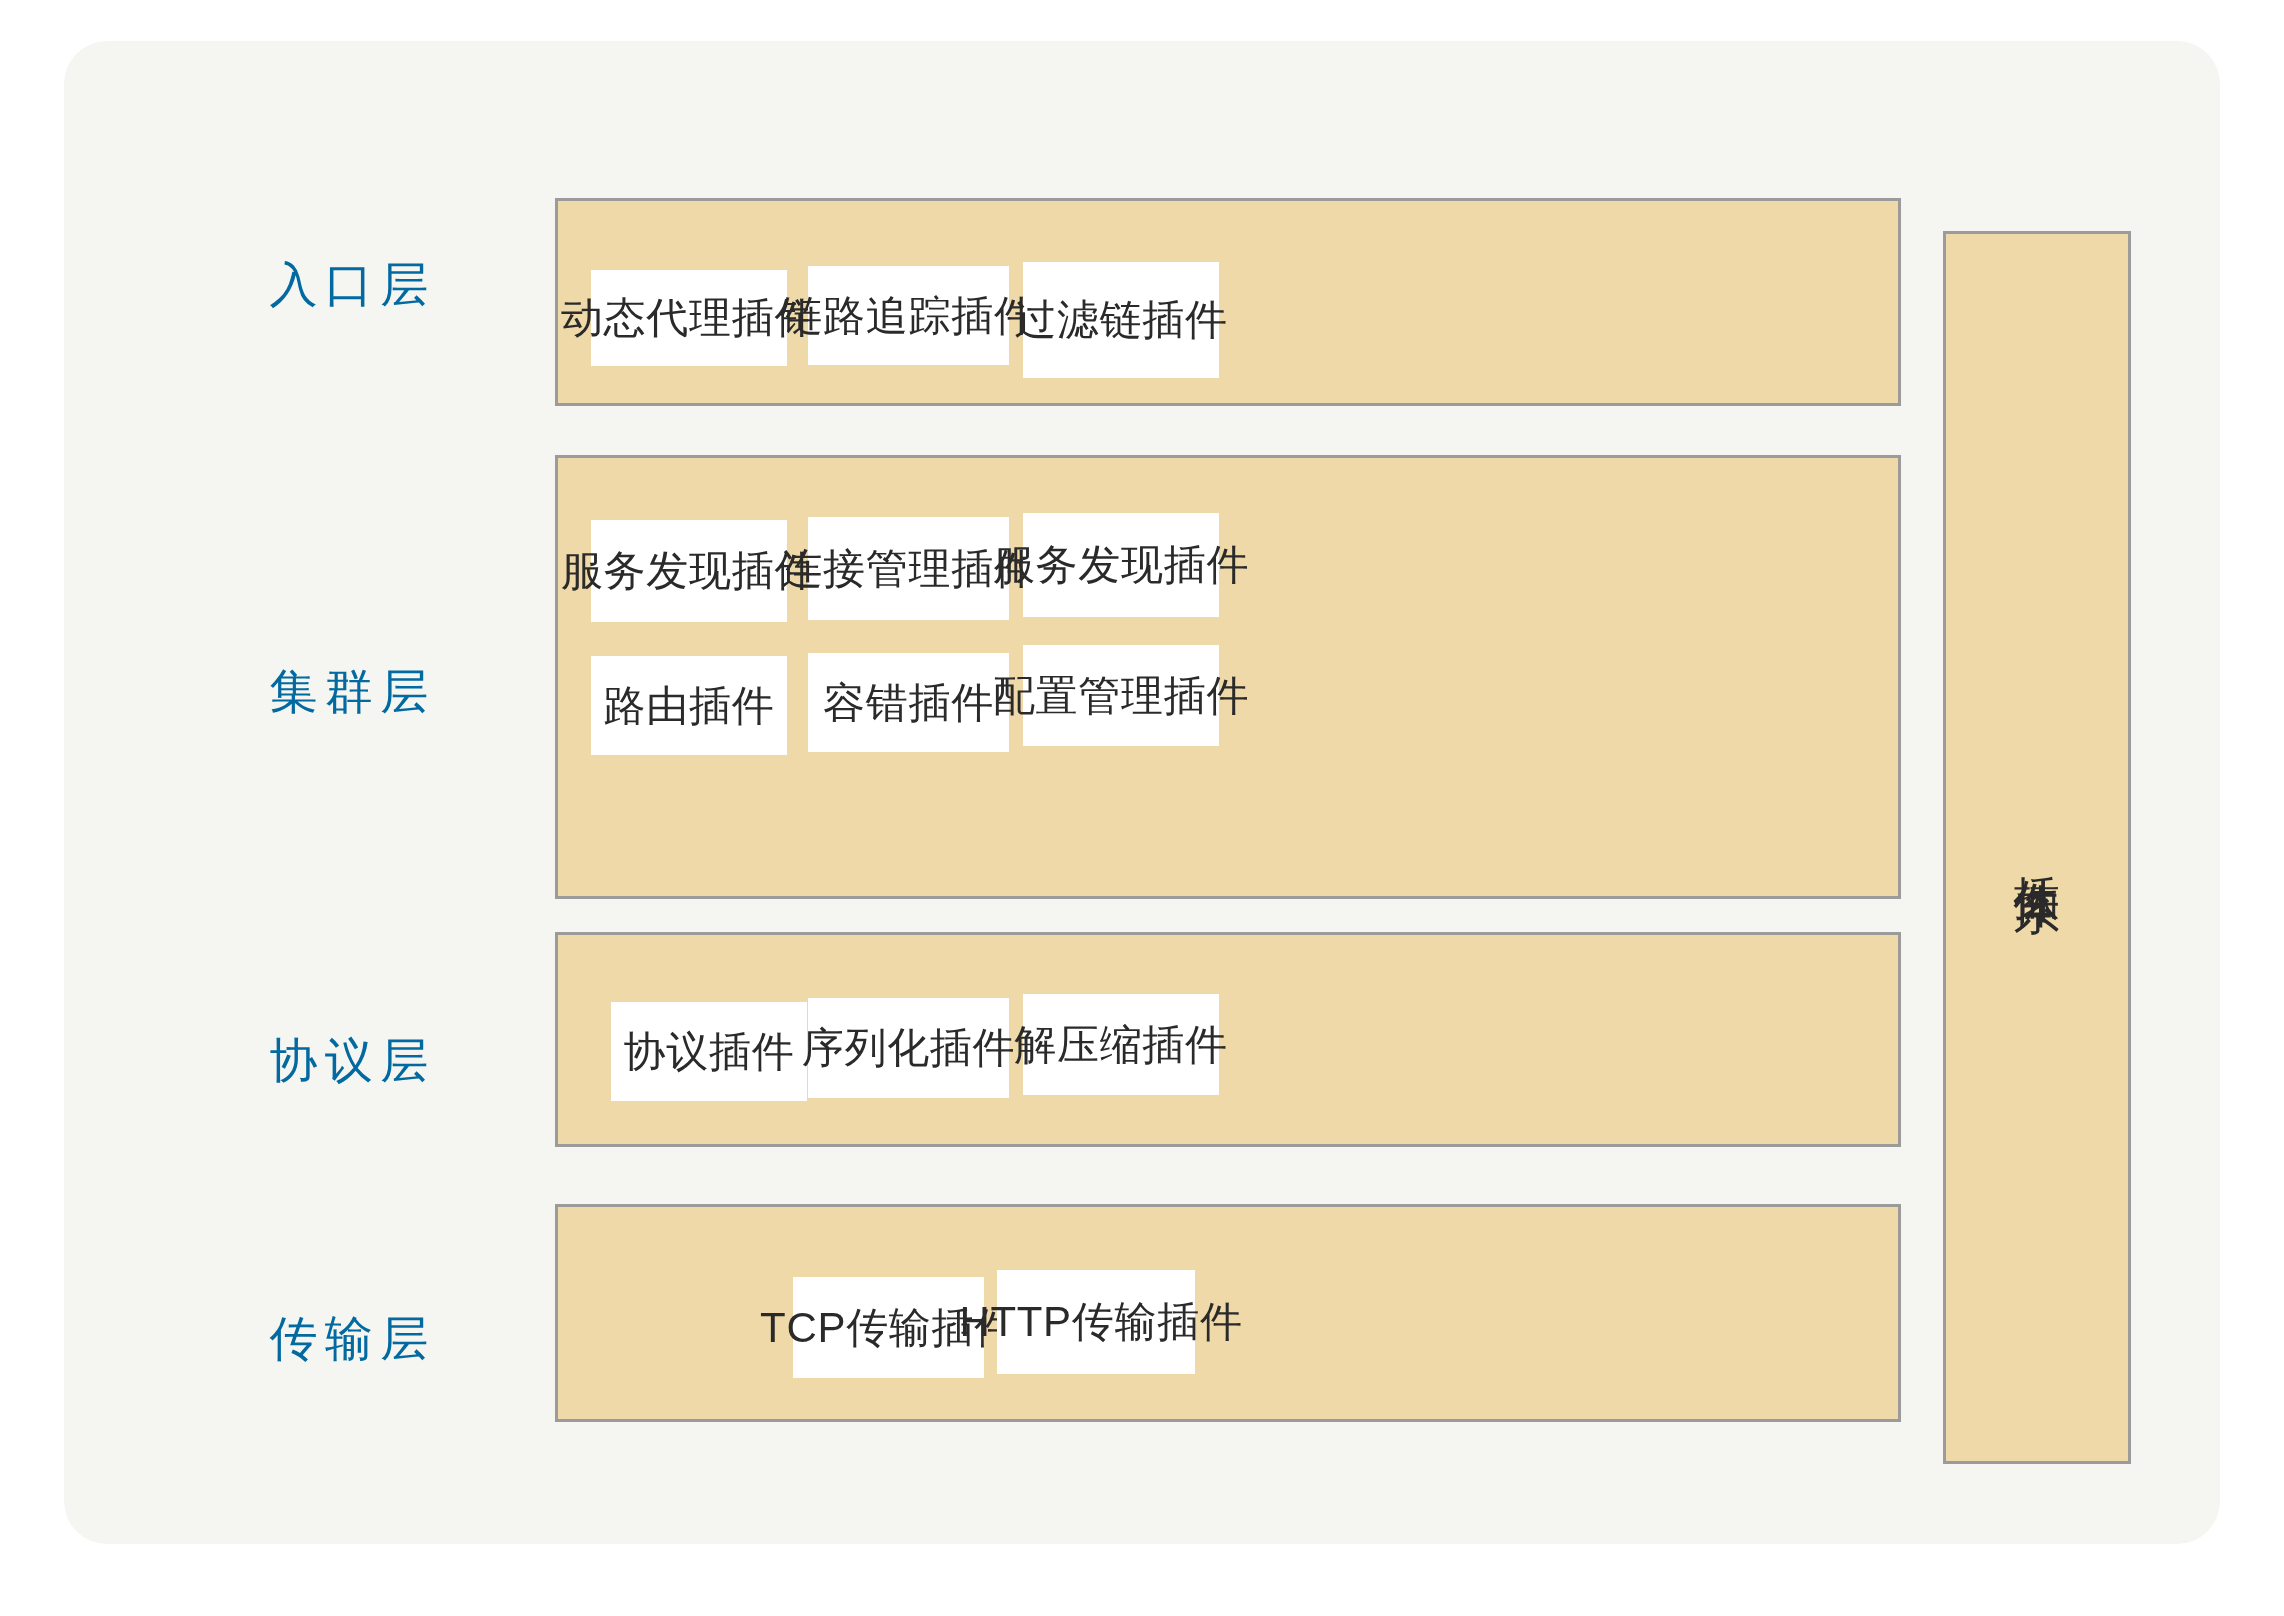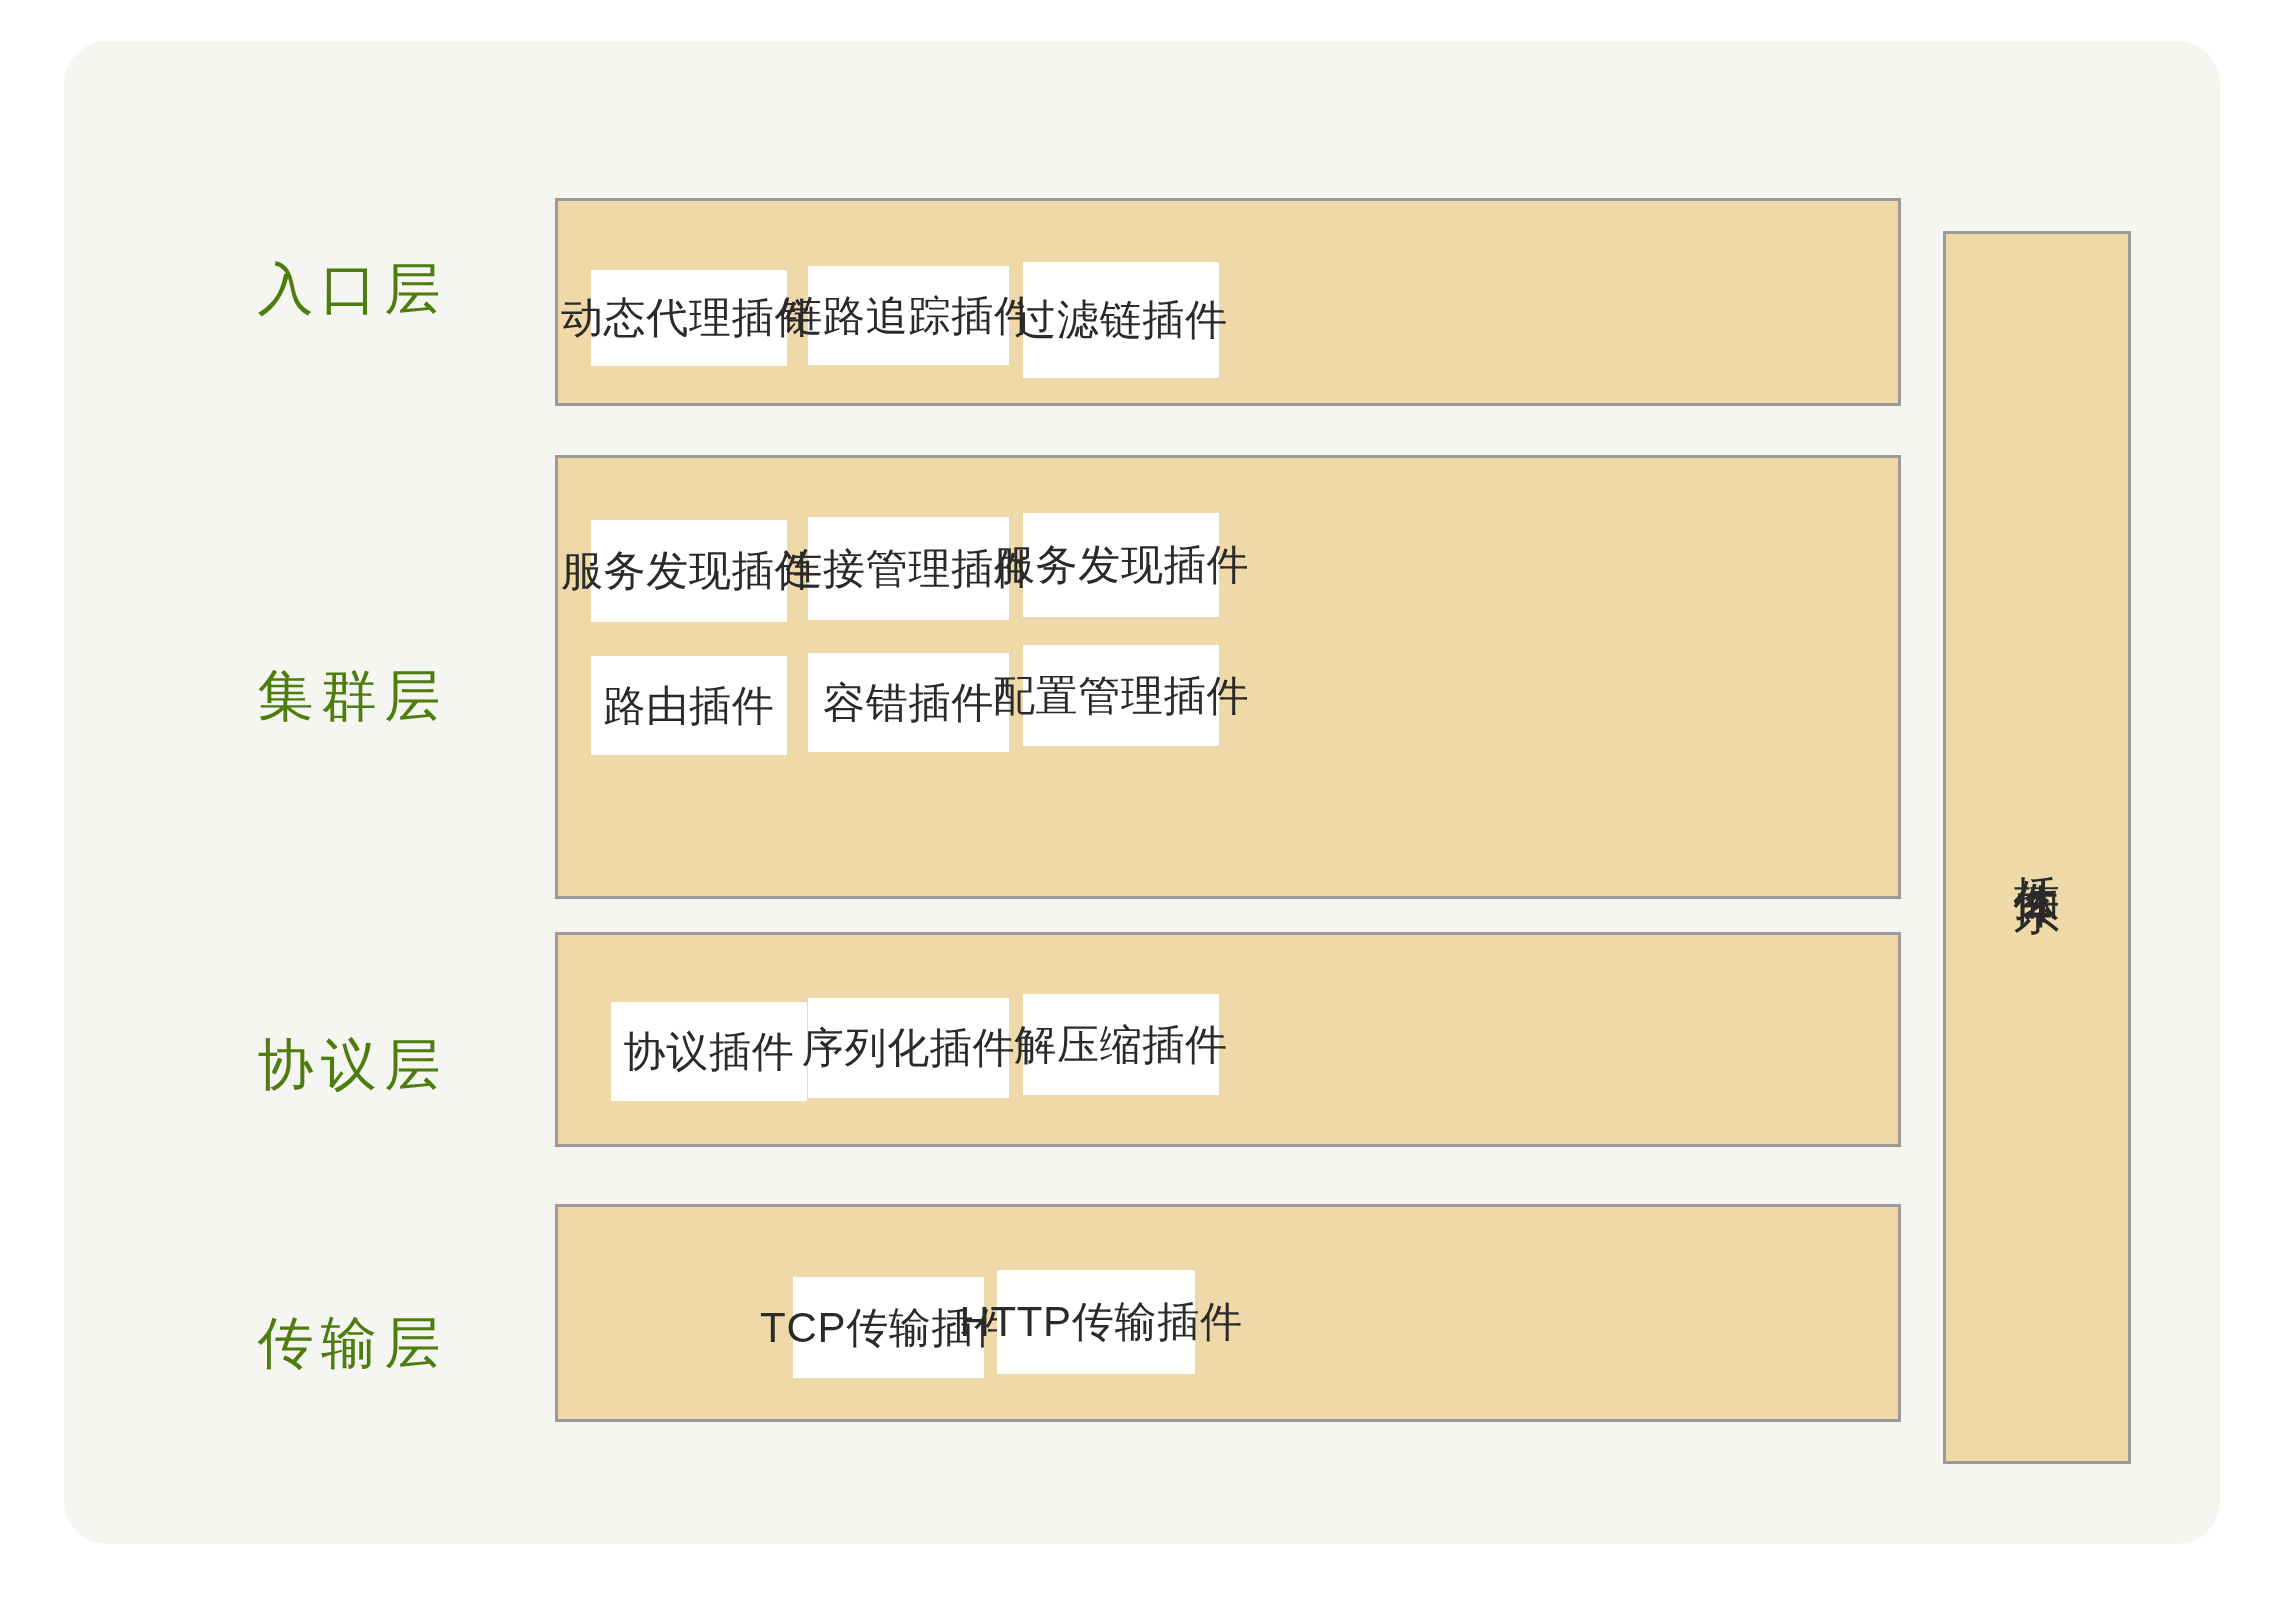--- a/index.html
+++ b/index.html
@@ -24,22 +24,22 @@
     background: #f5f6f1;
     border-radius: 43px;
   }
 
   
   .layer-label {
     position: absolute;
     left: 133px;
     width: 311px;
     text-align: center;
-    color: #4d7c0f;
-    font-size: 56px;
+    color: #0369a1;
+    font-size: 48px;
     font-weight: 400;
     letter-spacing: 7.4px;
     line-height: 1;
     white-space: nowrap;
   }
 
   
   .band {
     position: absolute;
     left: 491px;

